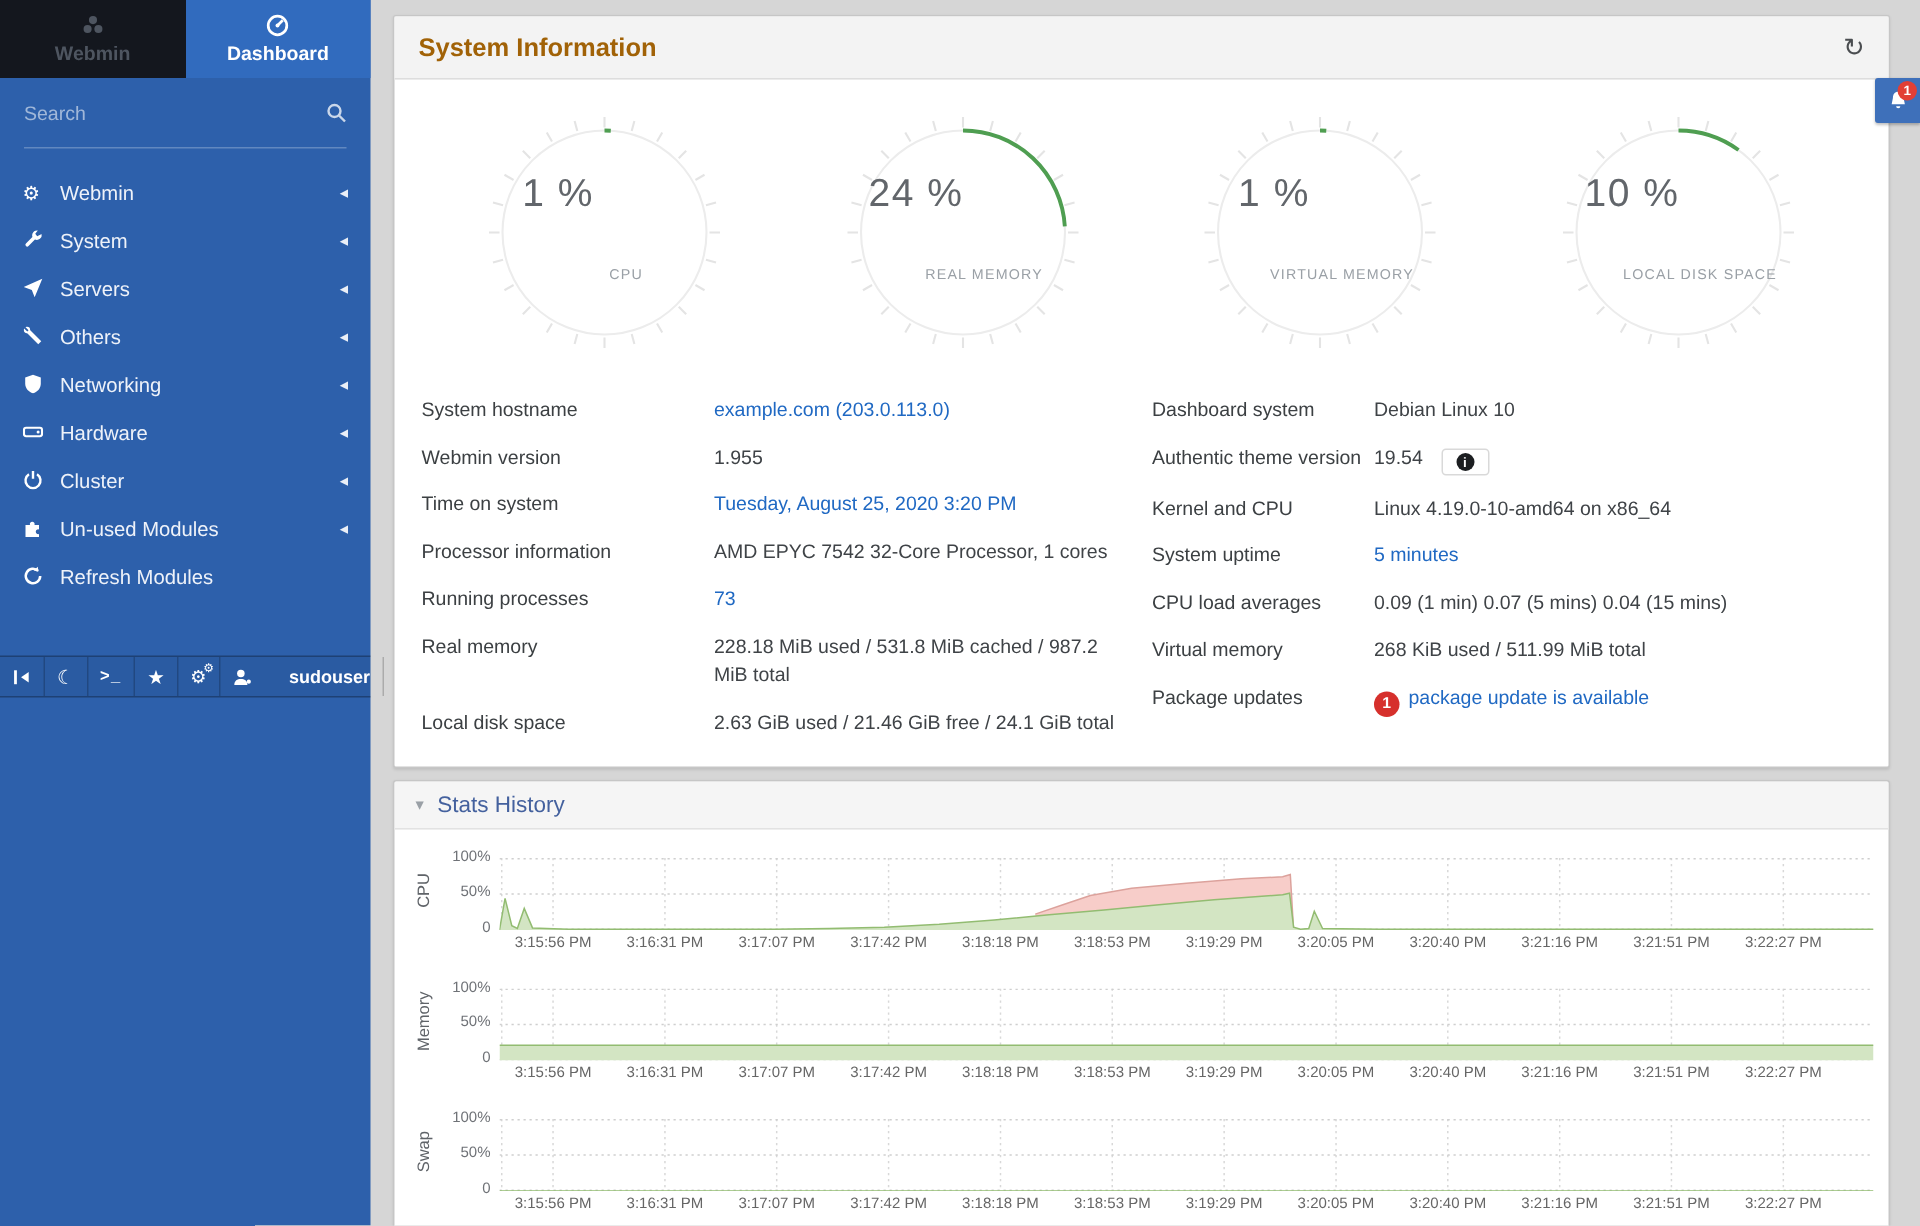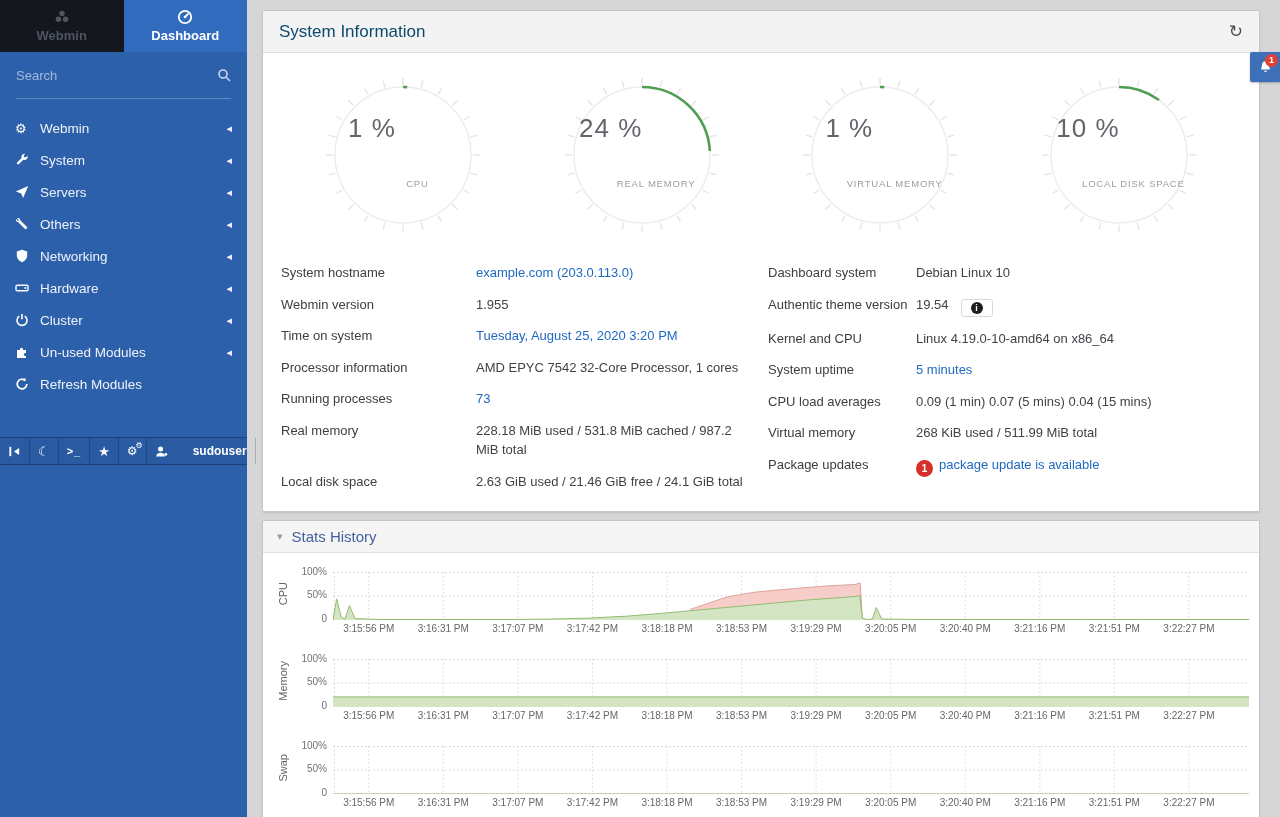--- a/index.html
+++ b/index.html
@@ -37,21 +37,21 @@
   .term { font-size:11px; font-weight:bold; letter-spacing:1px; }
   .gears-combo { position:relative; font-size:12px; }
   .gears-combo small { position:absolute; font-size:8px; right:-5px; top:-3px; }
   .foot-user-label { font-weight:bold; font-size:12px;margin-left:20px; }
 
   
   .content { flex:1; padding:10px 20px 0 15px; position:relative; }
   .card { background:#fff; border:1px solid #c6c6c6; border-radius:2px; box-shadow:0 1px 2px rgba(0,0,0,.10); }
   .card-head { display:flex; align-items:center; justify-content:space-between; height:42px; padding:0 16px;
                background:#f3f3f3; border-bottom:1px solid #ddd; }
-  .card-head h1 { font-size:17px; font-weight:400; color:#0c4a6e; }
+  .card-head h1 { font-size:17px; font-weight:700; color:#a16207; }
   .refresh-btn { font-size:17px; color:#4a4d50; cursor:pointer; line-height:1; }
 
   
   .gauges { display:flex; justify-content:space-between; padding:22px 60px 6px 60px; }
   .gauge { width:160px; height:168px; position:relative; }
   .gauge svg { position:absolute; left:0; top:0; }
   .gauge-value { position:absolute; left:0; top:38px; width:98px; text-align:center;
                  font-size:26px; font-weight:300; color:#62666b; letter-spacing:1px; }
   .gauge-label { position:absolute; top:103px; left:9%; width:100%; text-align:center;
                  font-size:9.5px; color:#9aa0a6; letter-spacing:.8px; }

